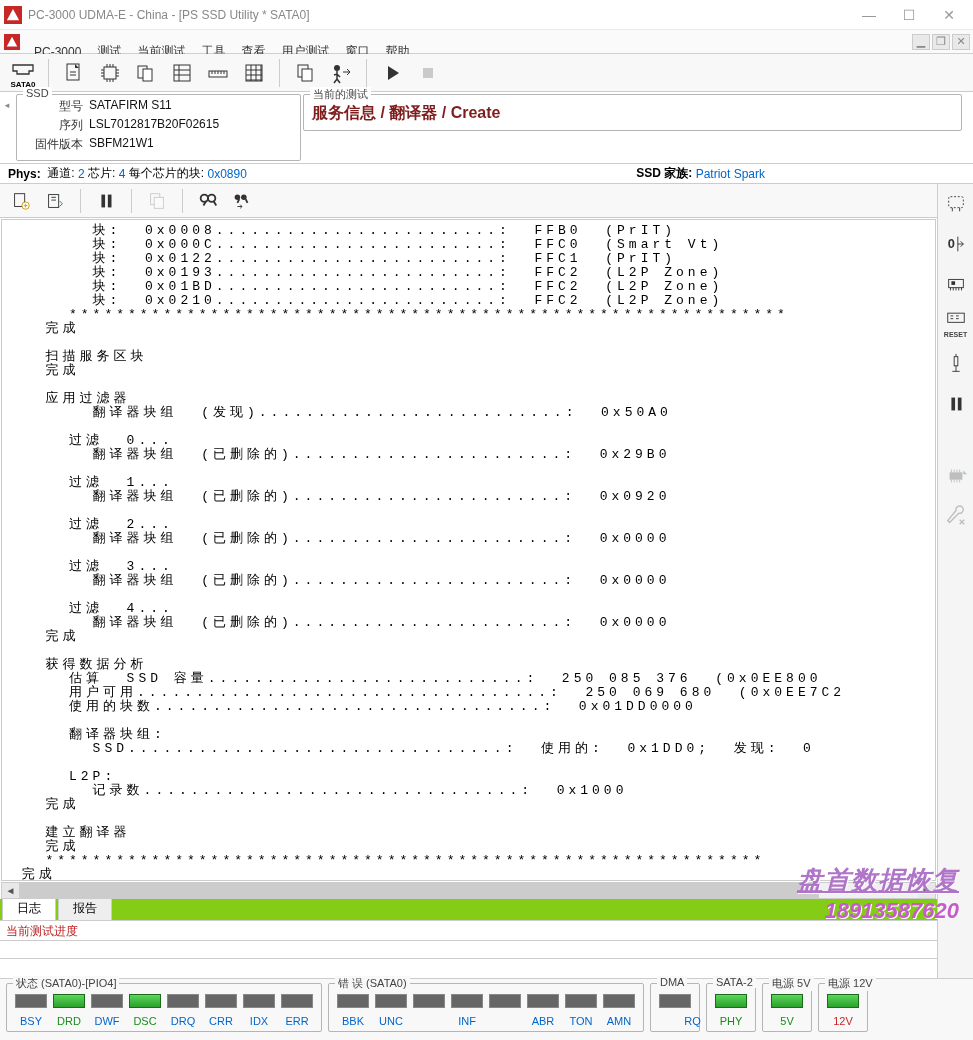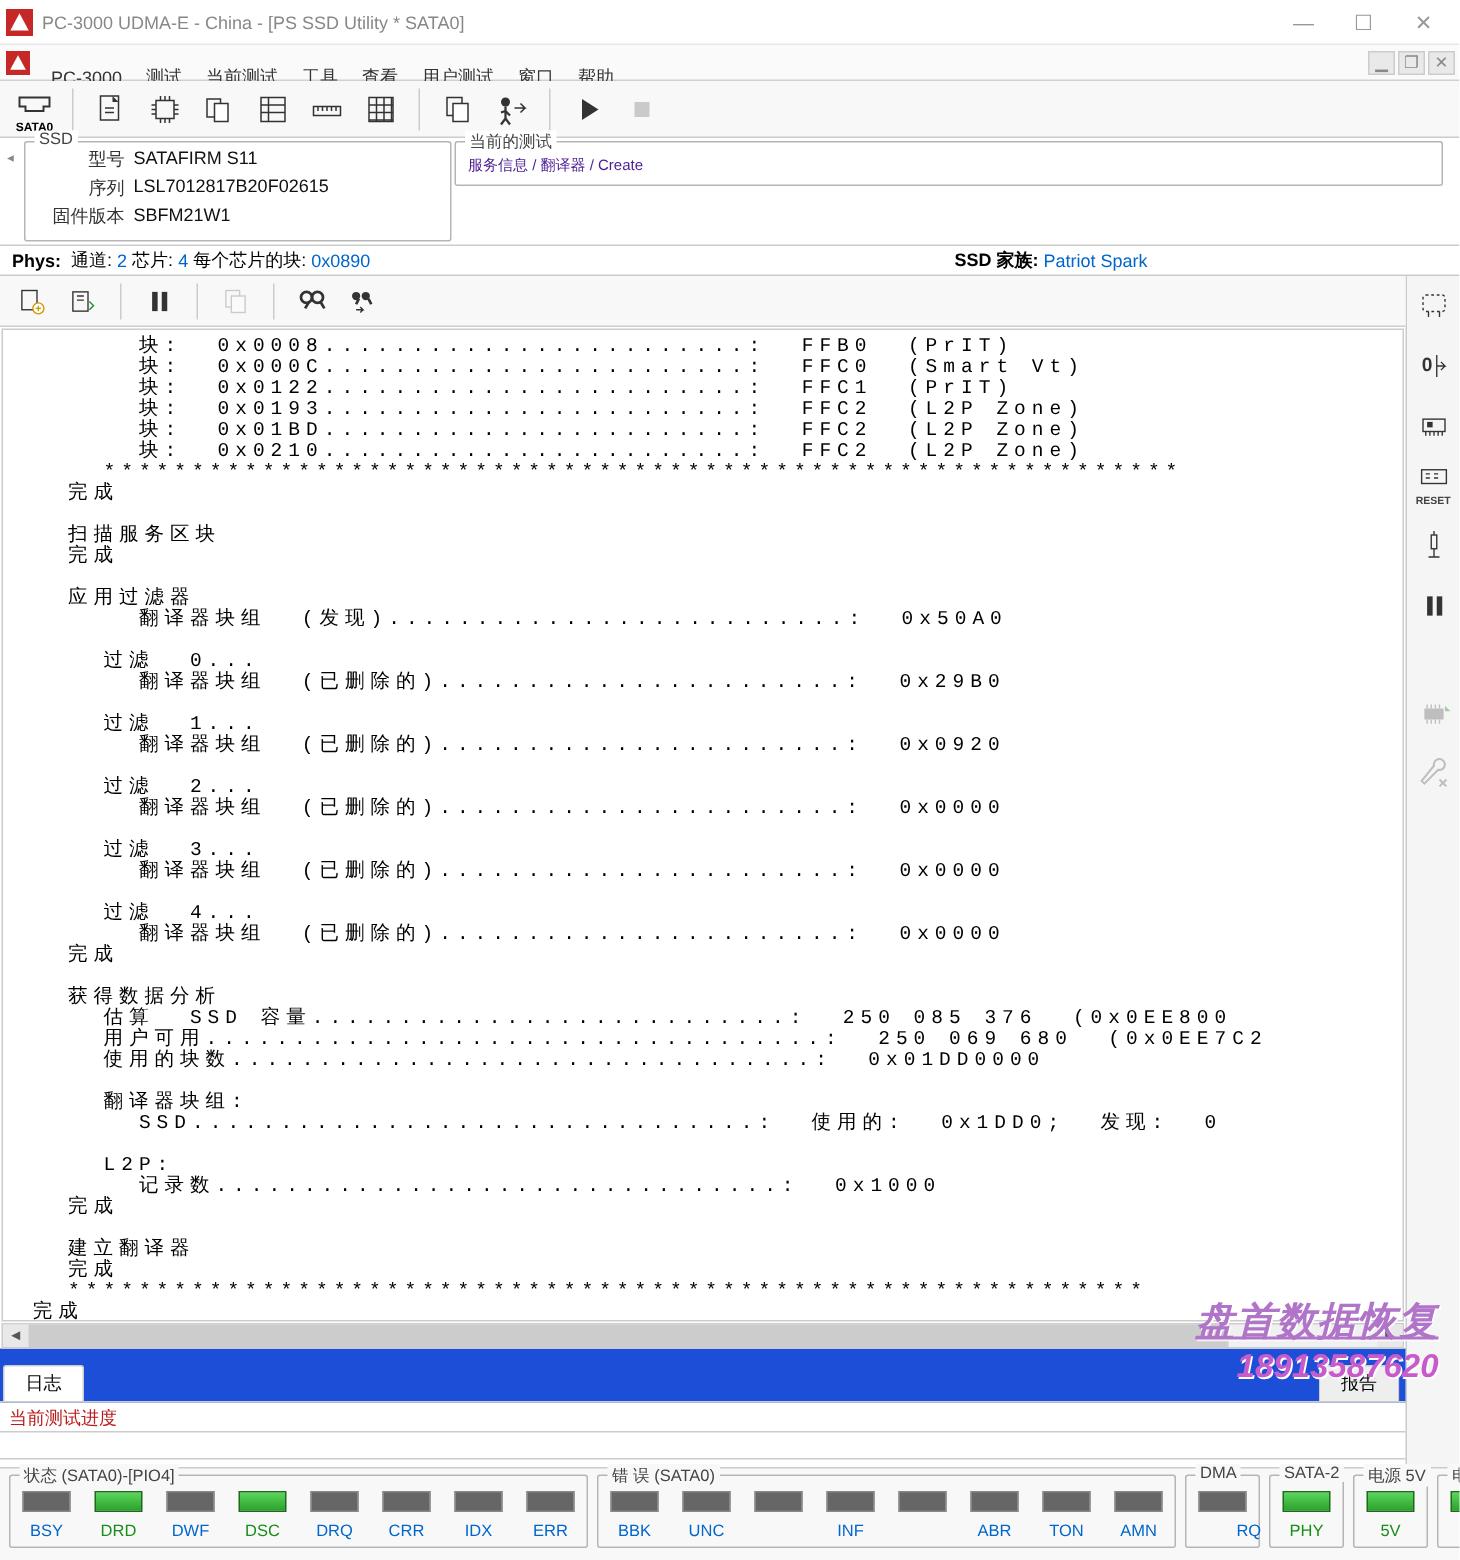--- a/index.html
+++ b/index.html
@@ -31,21 +31,21 @@
 
 .info-row { display: flex; border-bottom: 1px solid #ccc; }
 .ssd-panel { width: 285px; border: 1px solid #b5b5b5; border-radius: 2px; margin: 2px; padding: 2px 4px 6px 4px; position: relative; }
 .ssd-panel .legend { position: absolute; top: -8px; left: 6px; background: #fff; padding: 0 3px; font-size: 11px; color: #444; }
 .kv { display: flex; font-size: 12px; padding: 1px 0; }
 .kv .k { width: 62px; text-align: right; color: #333; margin-right: 6px; }
 .kv .v { color: #111; }
 .test-panel { flex: 1; margin: 2px 11px 0 0; }
 .test-box { border: 1px solid #b5b5b5; border-radius: 2px; padding: 4px 8px; position: relative; margin-bottom: 4px; }
 .test-box .legend { position: absolute; top: -8px; left: 6px; background: #fff; padding: 0 3px; font-size: 11px; color: #444; }
-.test-value { color: #4c1d95; font-size: 10px; padding: 4px 0 2px 0; }
+.test-value { color: #7f1d1d; font-size: 16px; padding: 4px 0 2px 0; font-weight: bold; }
 .op-box { border: 1px solid #b5b5b5; border-radius: 2px; padding: 0 6px 8px 6px; position: relative; }
 .op-box .legend { position: absolute; top: -8px; left: 6px; background: #fff; padding: 0 3px; font-size: 11px; color: #444; }
 .op-box .dropdown { margin-top: 10px; height: 18px; border: 1px solid #ccc; background: #fff; display: flex; justify-content: flex-end; align-items: center; padding: 0 4px; font-size: 10px; color: #555; width: 24px;}
 
 
 .phys-bar { height: 20px; display: flex; align-items: center; padding: 0 8px; border-bottom: 1px solid #ccc; font-size: 12px; }
 .phys-bar b { font-weight: bold; }
 .phys-bar .blue { color: #0066cc; }
 .phys-bar .spacer { flex: 1; }
 
@@ -64,30 +64,30 @@
 .hscroll .arrow { width: 17px; height: 15px; background: #e8e8e8; display:flex;align-items:center;justify-content:center;font-size:10px;color:#555;}
 .hscroll .thumb { position:absolute; left:17px; height:15px; top:0; width:800px; background:#ccc;}
 .hscroll .arrow-r{margin-left:auto;}
 
 
 .side-toolbar { width: 36px; background: #f5f5f5; border-left: 1px solid #ccc; display: flex; flex-direction: column; align-items: center; padding: 6px 0; gap: 12px; }
 .side-toolbar .side-btn { width: 28px; height: 28px; display: flex; flex-direction:column; align-items: center; justify-content: center; font-size: 8px; color: #444; }
 .side-toolbar svg { width: 22px; height: 22px; }
 
 
-.tabs { height: 36px; display: flex; align-items: flex-end; border-bottom: 1px solid #ccc; padding: 0 2px; background:#1d4ed8;justify-content:space-between;}
+.tabs { height: 22px; display: flex; align-items: flex-end; border-bottom: 1px solid #ccc; padding: 0 2px; background:#84cc16;}
 .tabs .tab { padding: 3px 14px; border: 1px solid #ccc; border-bottom: none; background: #fff; margin-right: 2px; font-size: 12px; border-radius: 2px 2px 0 0; }
 .tabs .tab.inactive { background: #eee; }
 
 
 .progress-label { height: 20px; padding: 2px 6px; font-size: 12px; color: #b91c1c; border-bottom:1px solid #ccc;}
 
 
 .status-strip { display: flex; padding: 4px 6px 6px 6px; gap: 6px; background:#f8f8f8; border-top:1px solid #ccc; align-items:flex-start; height:62px;}
-.status-group { border: 1px solid #b5b5b5; border-radius: 2px; padding: 10px 6px 4px 6px; position: relative; display: flex; gap: 12px; }
+.status-group { border: 1px solid #b5b5b5; border-radius: 2px; padding: 10px 6px 4px 6px; position: relative; display: flex; gap: 2px; }
 .status-group .legend { position: absolute; top: -8px; left: 6px; background: #f8f8f8; padding: 0 3px; font-size: 11px; color: #444; white-space:nowrap;}
 .led-cell { display: flex; flex-direction: column; align-items: center; width: 36px; }
 .led-cell .led { width: 32px; height: 14px; border: 1px solid #888; background: #666; }
 .led-cell .led.green { background: linear-gradient(#5bd75b,#2ca02c); border-color:#1a6b1a;}
 .led-cell .lbl { font-size: 11px; color: #0066cc; margin-top: 7px; }
 .led-cell .lbl.green { color: #1a8c1a; }
 .led-cell .lbl.red { color: #c62828; }
 
 
 .watermark { position: absolute; right: 14px; bottom: 116px; text-align: right; pointer-events: none; }

